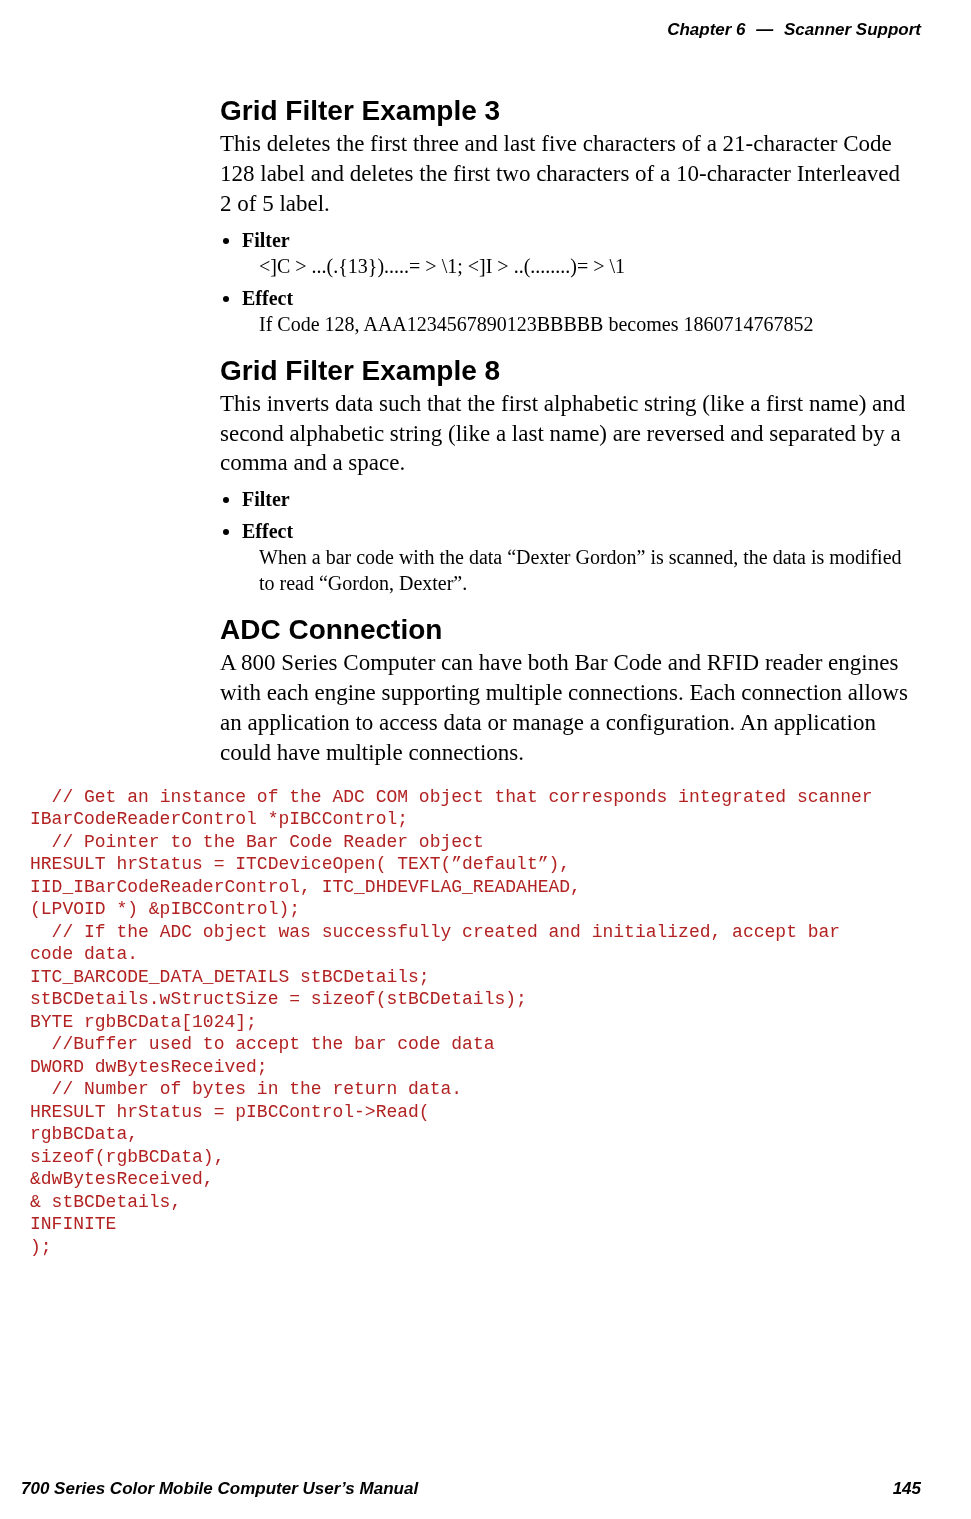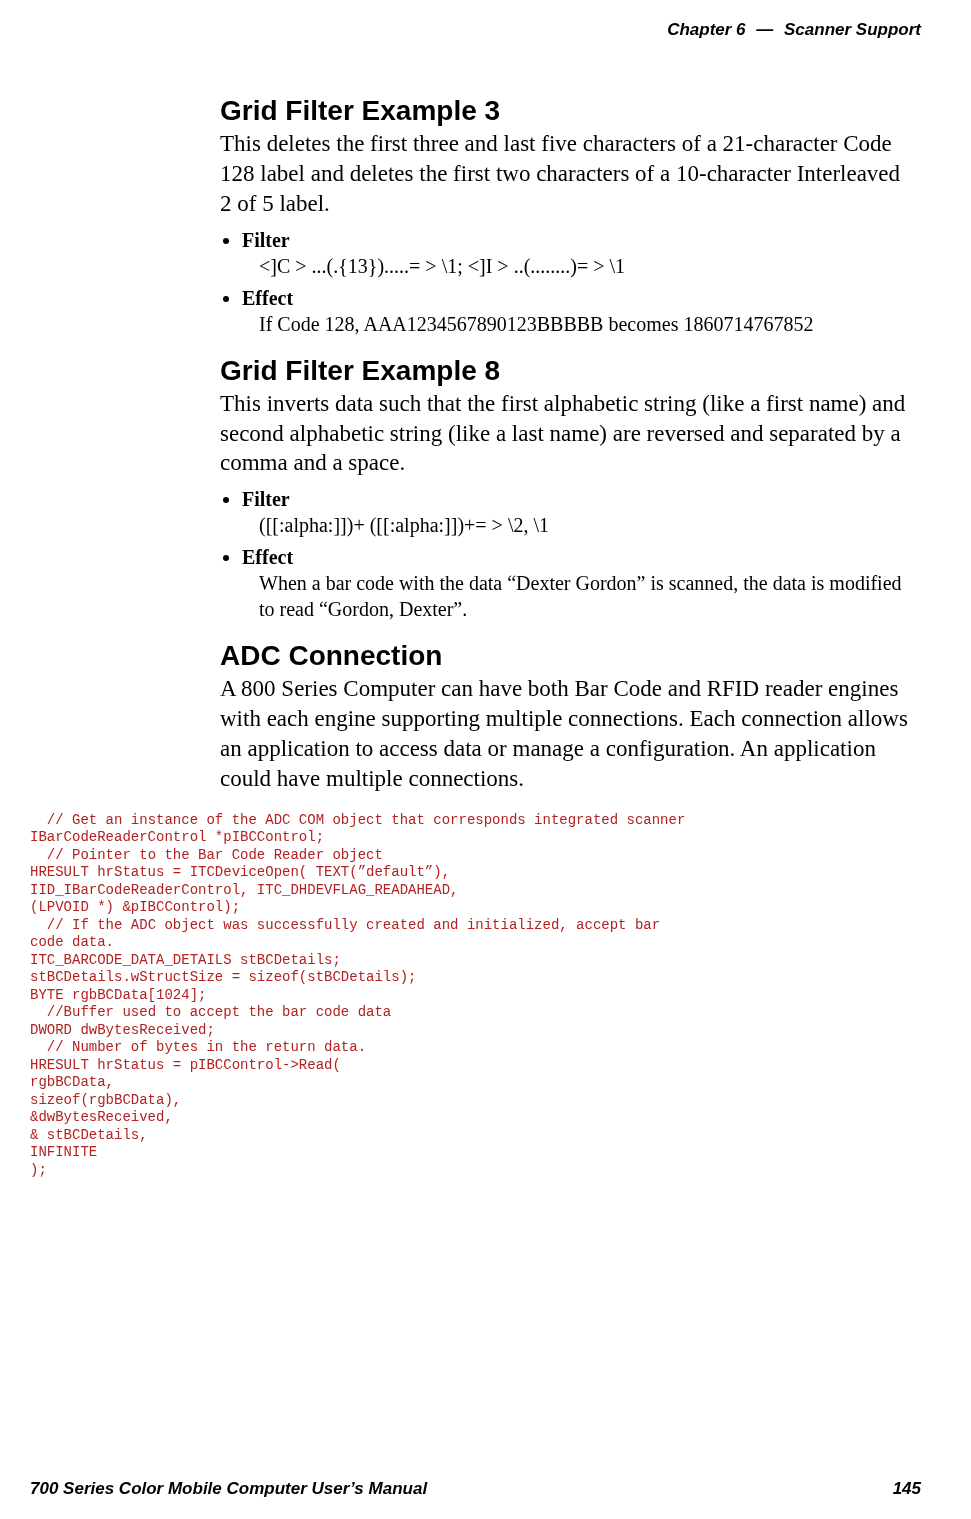--- a/index.html
+++ b/index.html
@@ -60,30 +60,30 @@
     }
     ul.bullets li .label {
       font-weight: bold;
     }
     ul.bullets li .sub {
       display: block;
       margin-left: 17px;
     }
     pre.code {
       font-family: 'Courier New', Courier, monospace;
-      font-size: 14px;
+      font-size: 18px;
       line-height: 1.25;
       color: #b22222;
       margin: 8px 0 0 0;
       white-space: pre-wrap;
     }
     .footer {
       position: absolute;
       bottom: 20px;
-      left: 30px;
+      left: 21px;
       right: 50px;
       font-family: Arial, Helvetica, sans-serif;
       font-style: italic;
       font-weight: bold;
       font-size: 17px;
       display: flex;
       justify-content: space-between;
     }
     .sect-block { margin-bottom: 18px; }
   </style>
@@ -114,21 +114,20 @@
         </li>
       </ul>
     </div>
 
     <div class="sect-block">
       <h2 class="section">Grid Filter Example 8</h2>
       <p class="body">This inverts data such that the first alphabetic string (like a first name) and second alphabetic string (like a last name) are reversed and separated by a comma and a space.</p>
       <ul class="bullets">
         <li>
           <span class="label">Filter</span>
-          <span class="sub">([[:alpha:]])+ ([[:alpha:]])+= &gt; \2, \1</span>
         </li>
         <li>
           <span class="label">Effect</span>
           <span class="sub">When a bar code with the data “Dexter Gordon” is scanned, the data is modified to read “Gordon, Dexter”.</span>
         </li>
       </ul>
     </div>
 
     <div class="sect-block">
       <h2 class="section">ADC Connection</h2>

